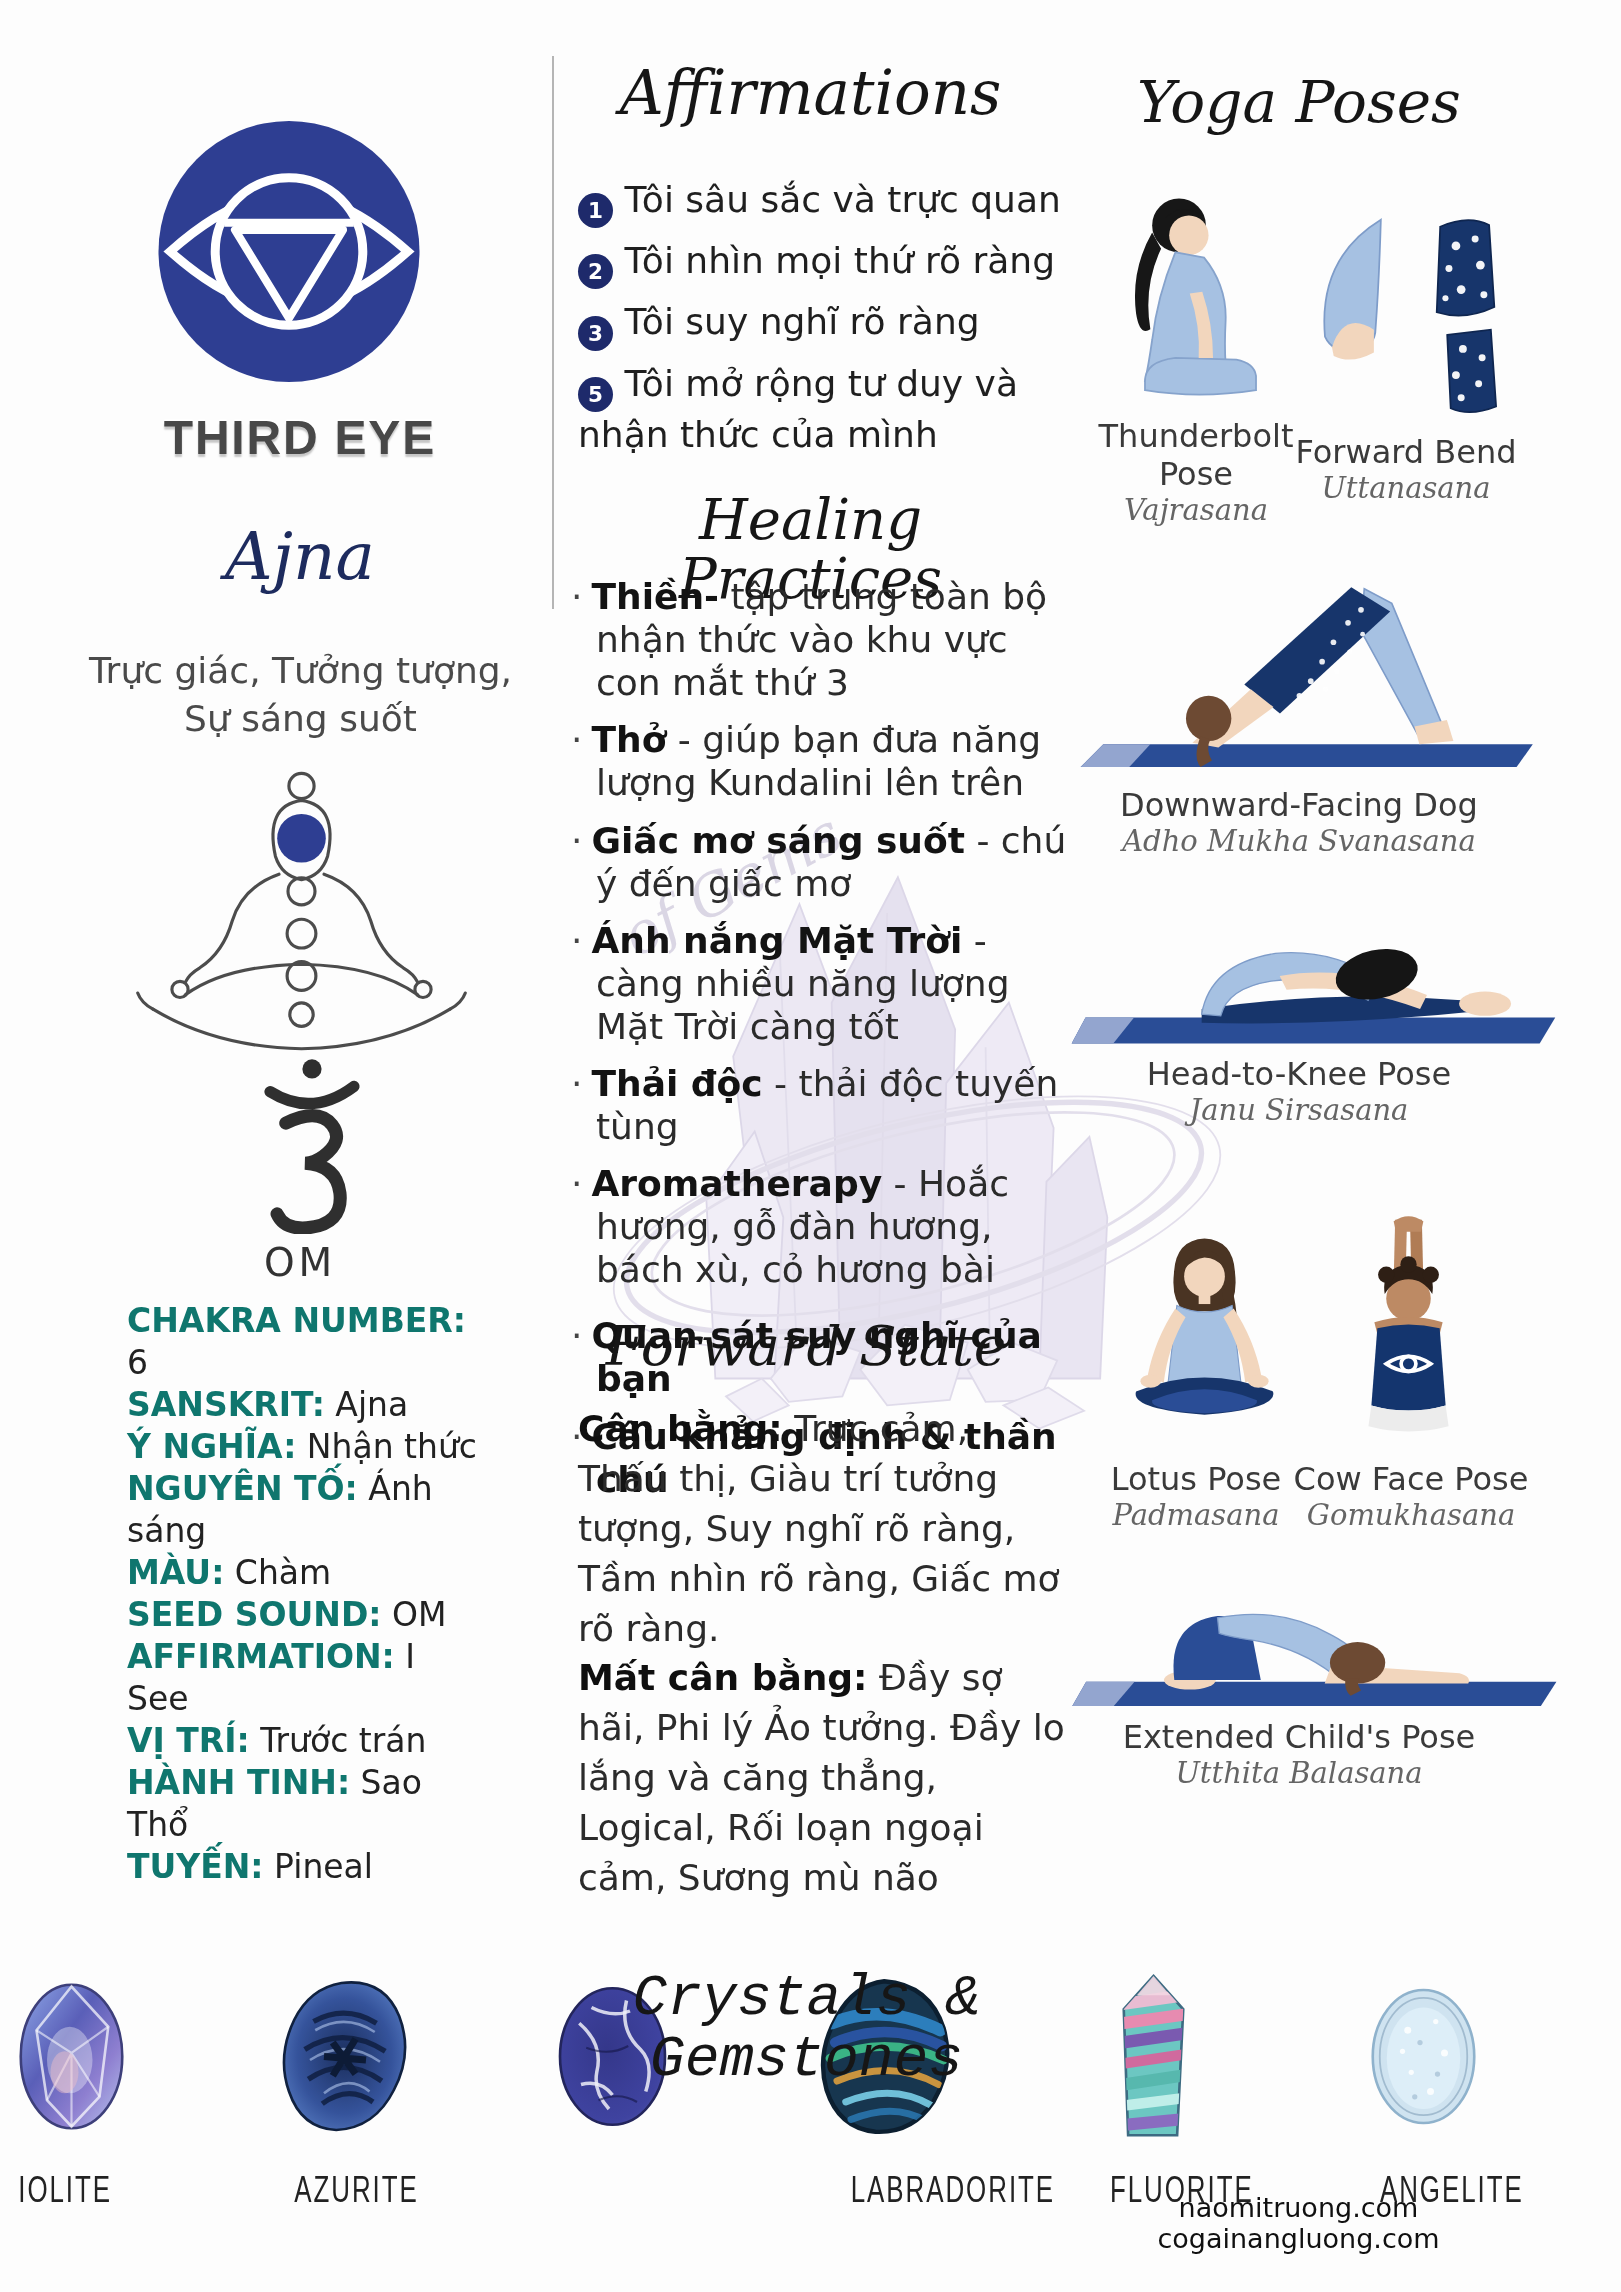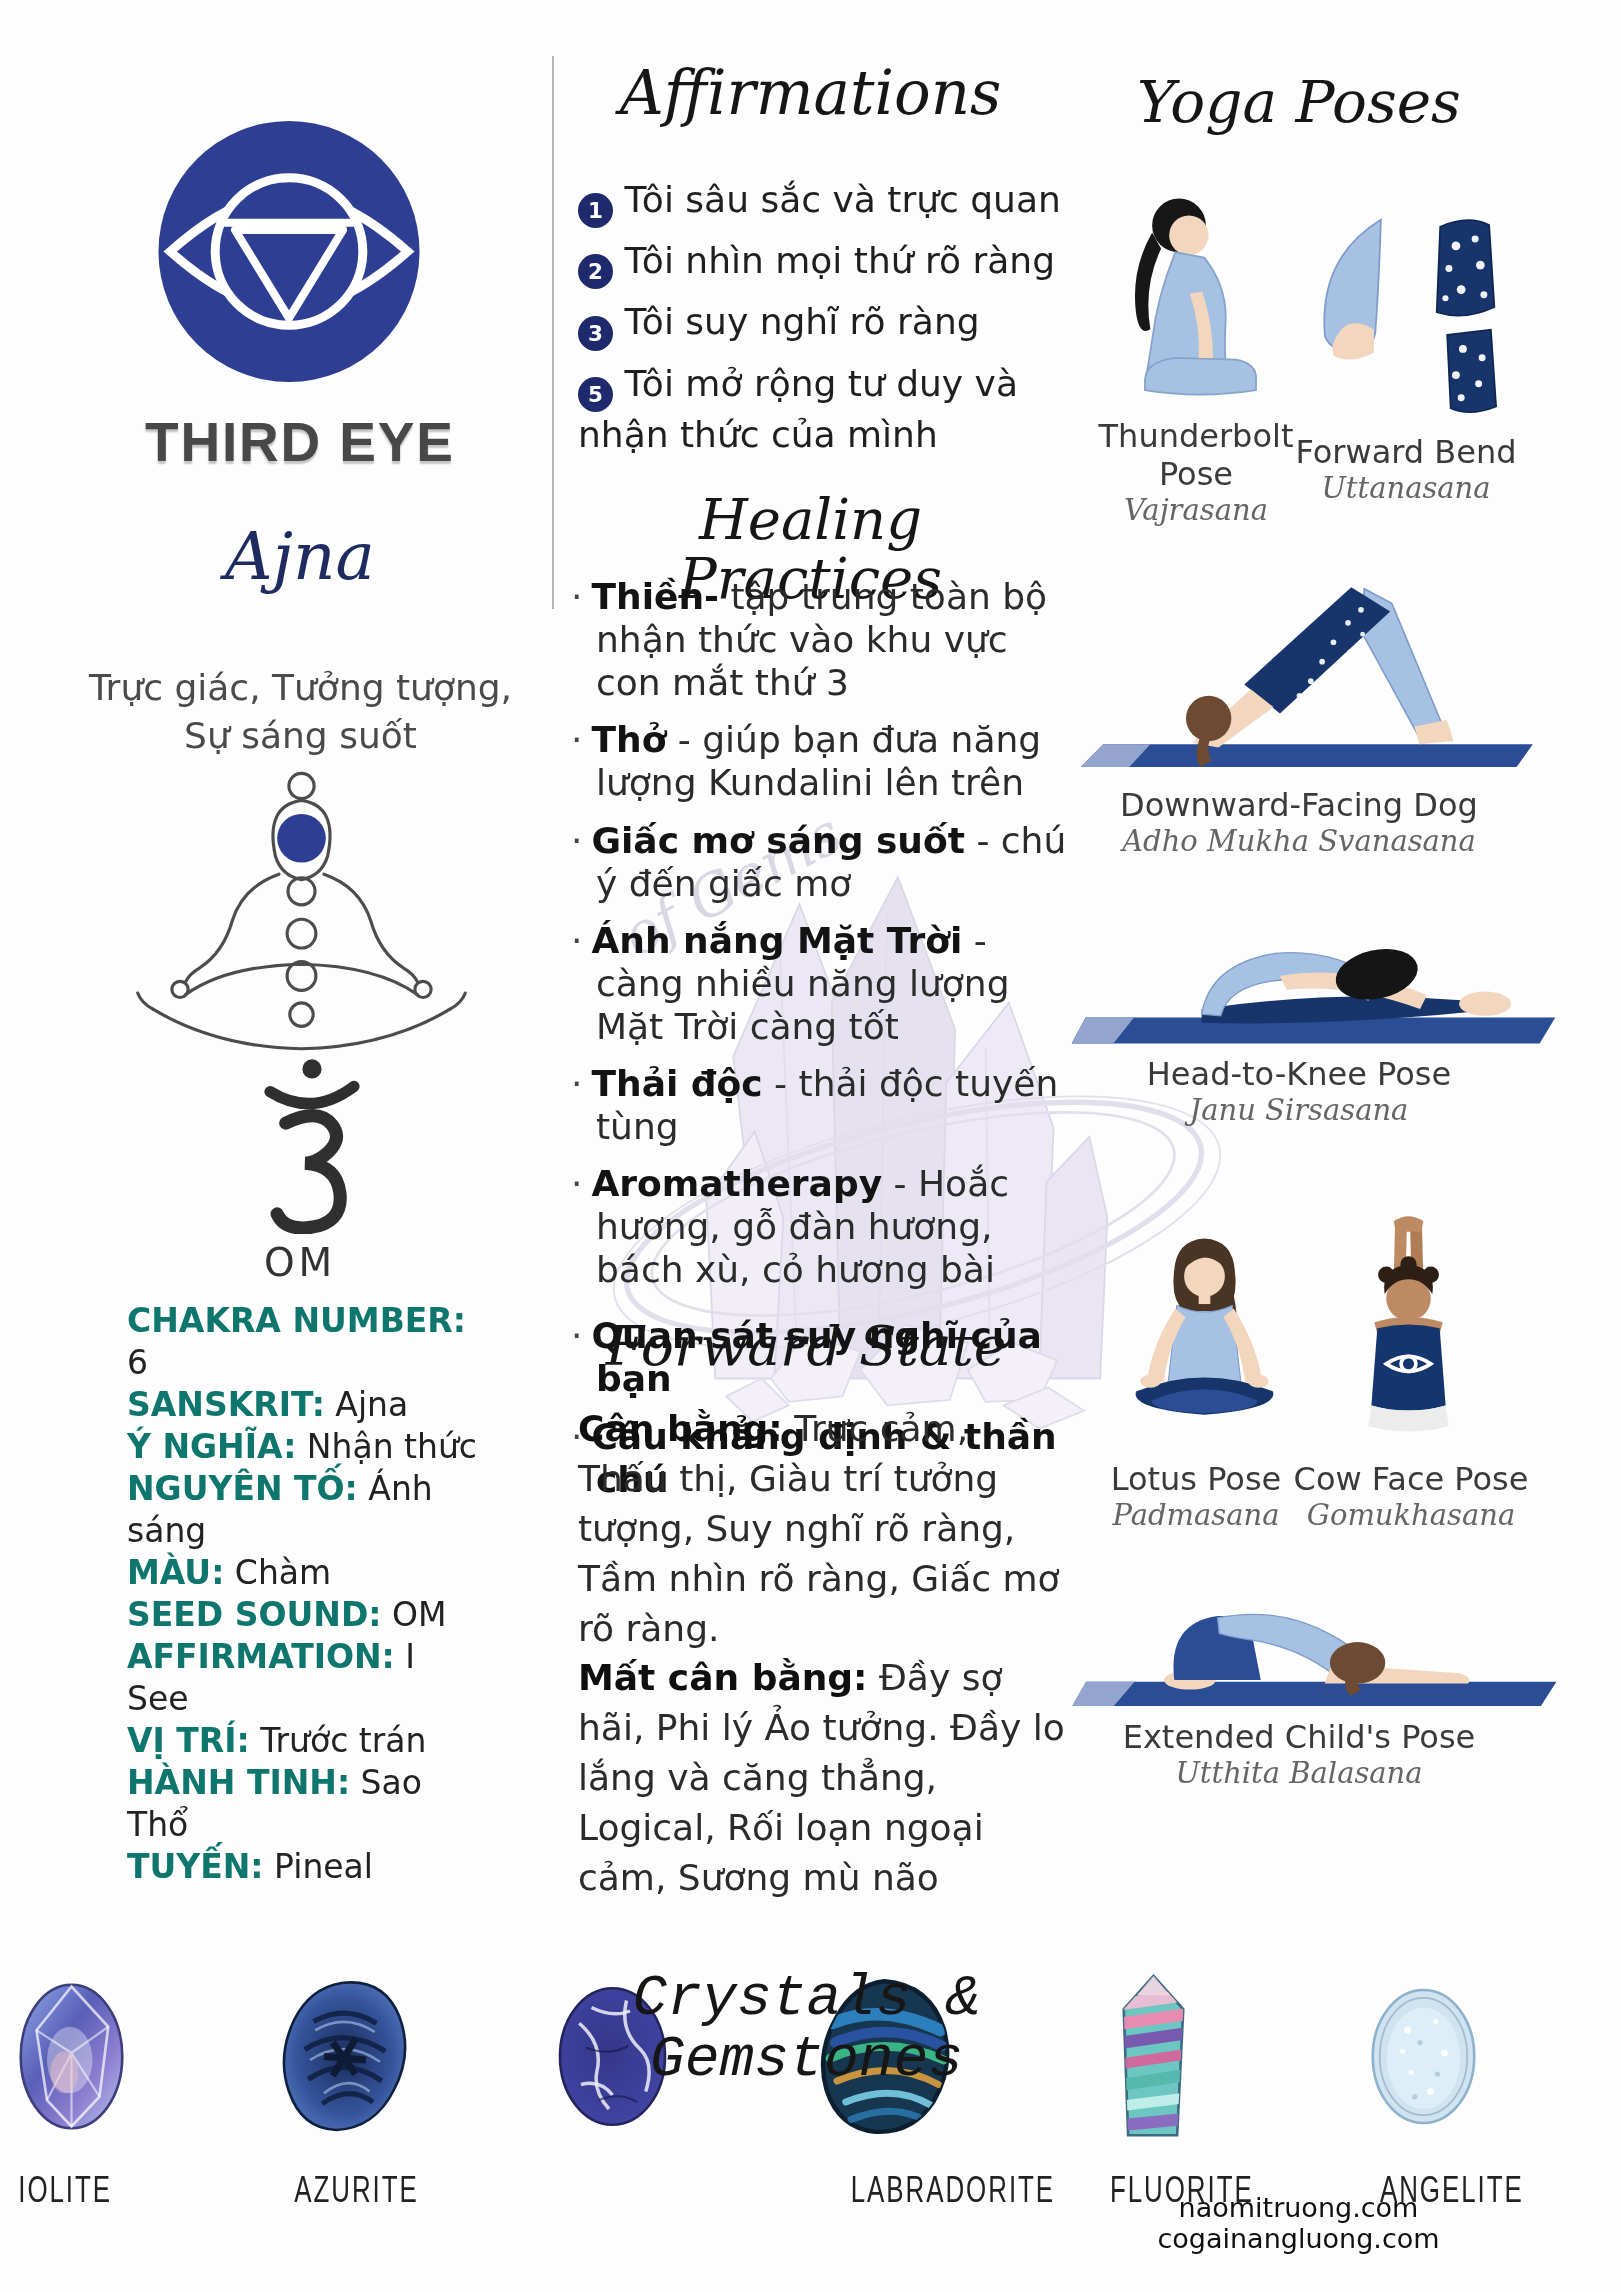--- a/index.html
+++ b/index.html
@@ -15,21 +15,21 @@
 
   
   .script-h{
     font-family:"DejaVu Serif","Liberation Serif",serif;
     font-style:italic;color:#161616;letter-spacing:0px;line-height:1.05;
   }
 
   
   .third-eye-title{
     font-family:"Liberation Sans","DejaVu Sans",sans-serif;
-    font-weight:bold;font-size:55px;letter-spacing:1.8px;color:#484848;
+    font-weight:bold;font-size:48px;letter-spacing:1.8px;color:#484848;
     text-shadow:0 2.7px 1.8px rgba(0,0,0,.22), 0 -1.8px 0.9px rgba(255,255,255,.85);
   }
   .ajna{font-family:"DejaVu Serif","Liberation Serif",serif;font-style:italic;
     font-size:66px;color:#1d2b5e;}
   .subtitle{font-size:36px;line-height:48px;color:#4a4a4a;}
   .om-label{font-size:39px;letter-spacing:3.6px;color:#333;}
   .facts{font-size:33px;line-height:42px;color:#222;}
   .facts b{color:#0f766e;}
   .fact{margin:0;}
 
@@ -108,21 +108,21 @@
     <circle cx="150" cy="150" r="82" fill="#2e3e92" stroke="#ffffff" stroke-width="10"></circle>
     <line x1="78" y1="118" x2="222" y2="118" stroke="#ffffff" stroke-width="9"></line>
     <path d="M90 126 L210 126 L150 224 Z" fill="none" stroke="#ffffff" stroke-width="9" stroke-linejoin="round"></path>
   </svg>
 </div>
 
 <div class="layer center third-eye-title" style="left:13.4px;top:410px;width:573px;">THIRD EYE</div>
 
 <div class="layer center ajna" style="left:13.4px;top:518px;width:573px;">Ajna</div>
 
-<div class="layer center subtitle" style="left:63px;top:647px;width:475px;margin-top:17px;">Trực giác, Tưởng tượng, Sự sáng suốt</div>
+<div class="layer center subtitle" style="left:63px;top:647px;width:475px;">Trực giác, Tưởng tượng, Sự sáng suốt</div>
 
 <div class="layer" style="left:99px;top:768px;width:405px;height:288px;">
   <svg width="405" height="288" viewBox="0 0 450 320" fill="none" stroke="#4c4c4c" stroke-width="3.5" stroke-linecap="round">
     <path d="M196 98 Q184 42 225 36 Q266 42 254 98 Q247 120 225 124 Q203 120 196 98 Z"></path>
     <path d="M200 118 Q160 132 148 170 Q138 205 112 222 Q100 229 96 238"></path>
     <path d="M250 118 Q290 132 302 170 Q312 205 338 222 Q350 229 354 238"></path>
     <circle cx="90" cy="246" r="9"></circle>
     <circle cx="360" cy="246" r="9"></circle>
     <path d="M96 252 Q140 220 225 218 Q310 220 354 252"></path>
     <path d="M60 268 Q130 310 225 312 Q320 310 390 268"></path>

